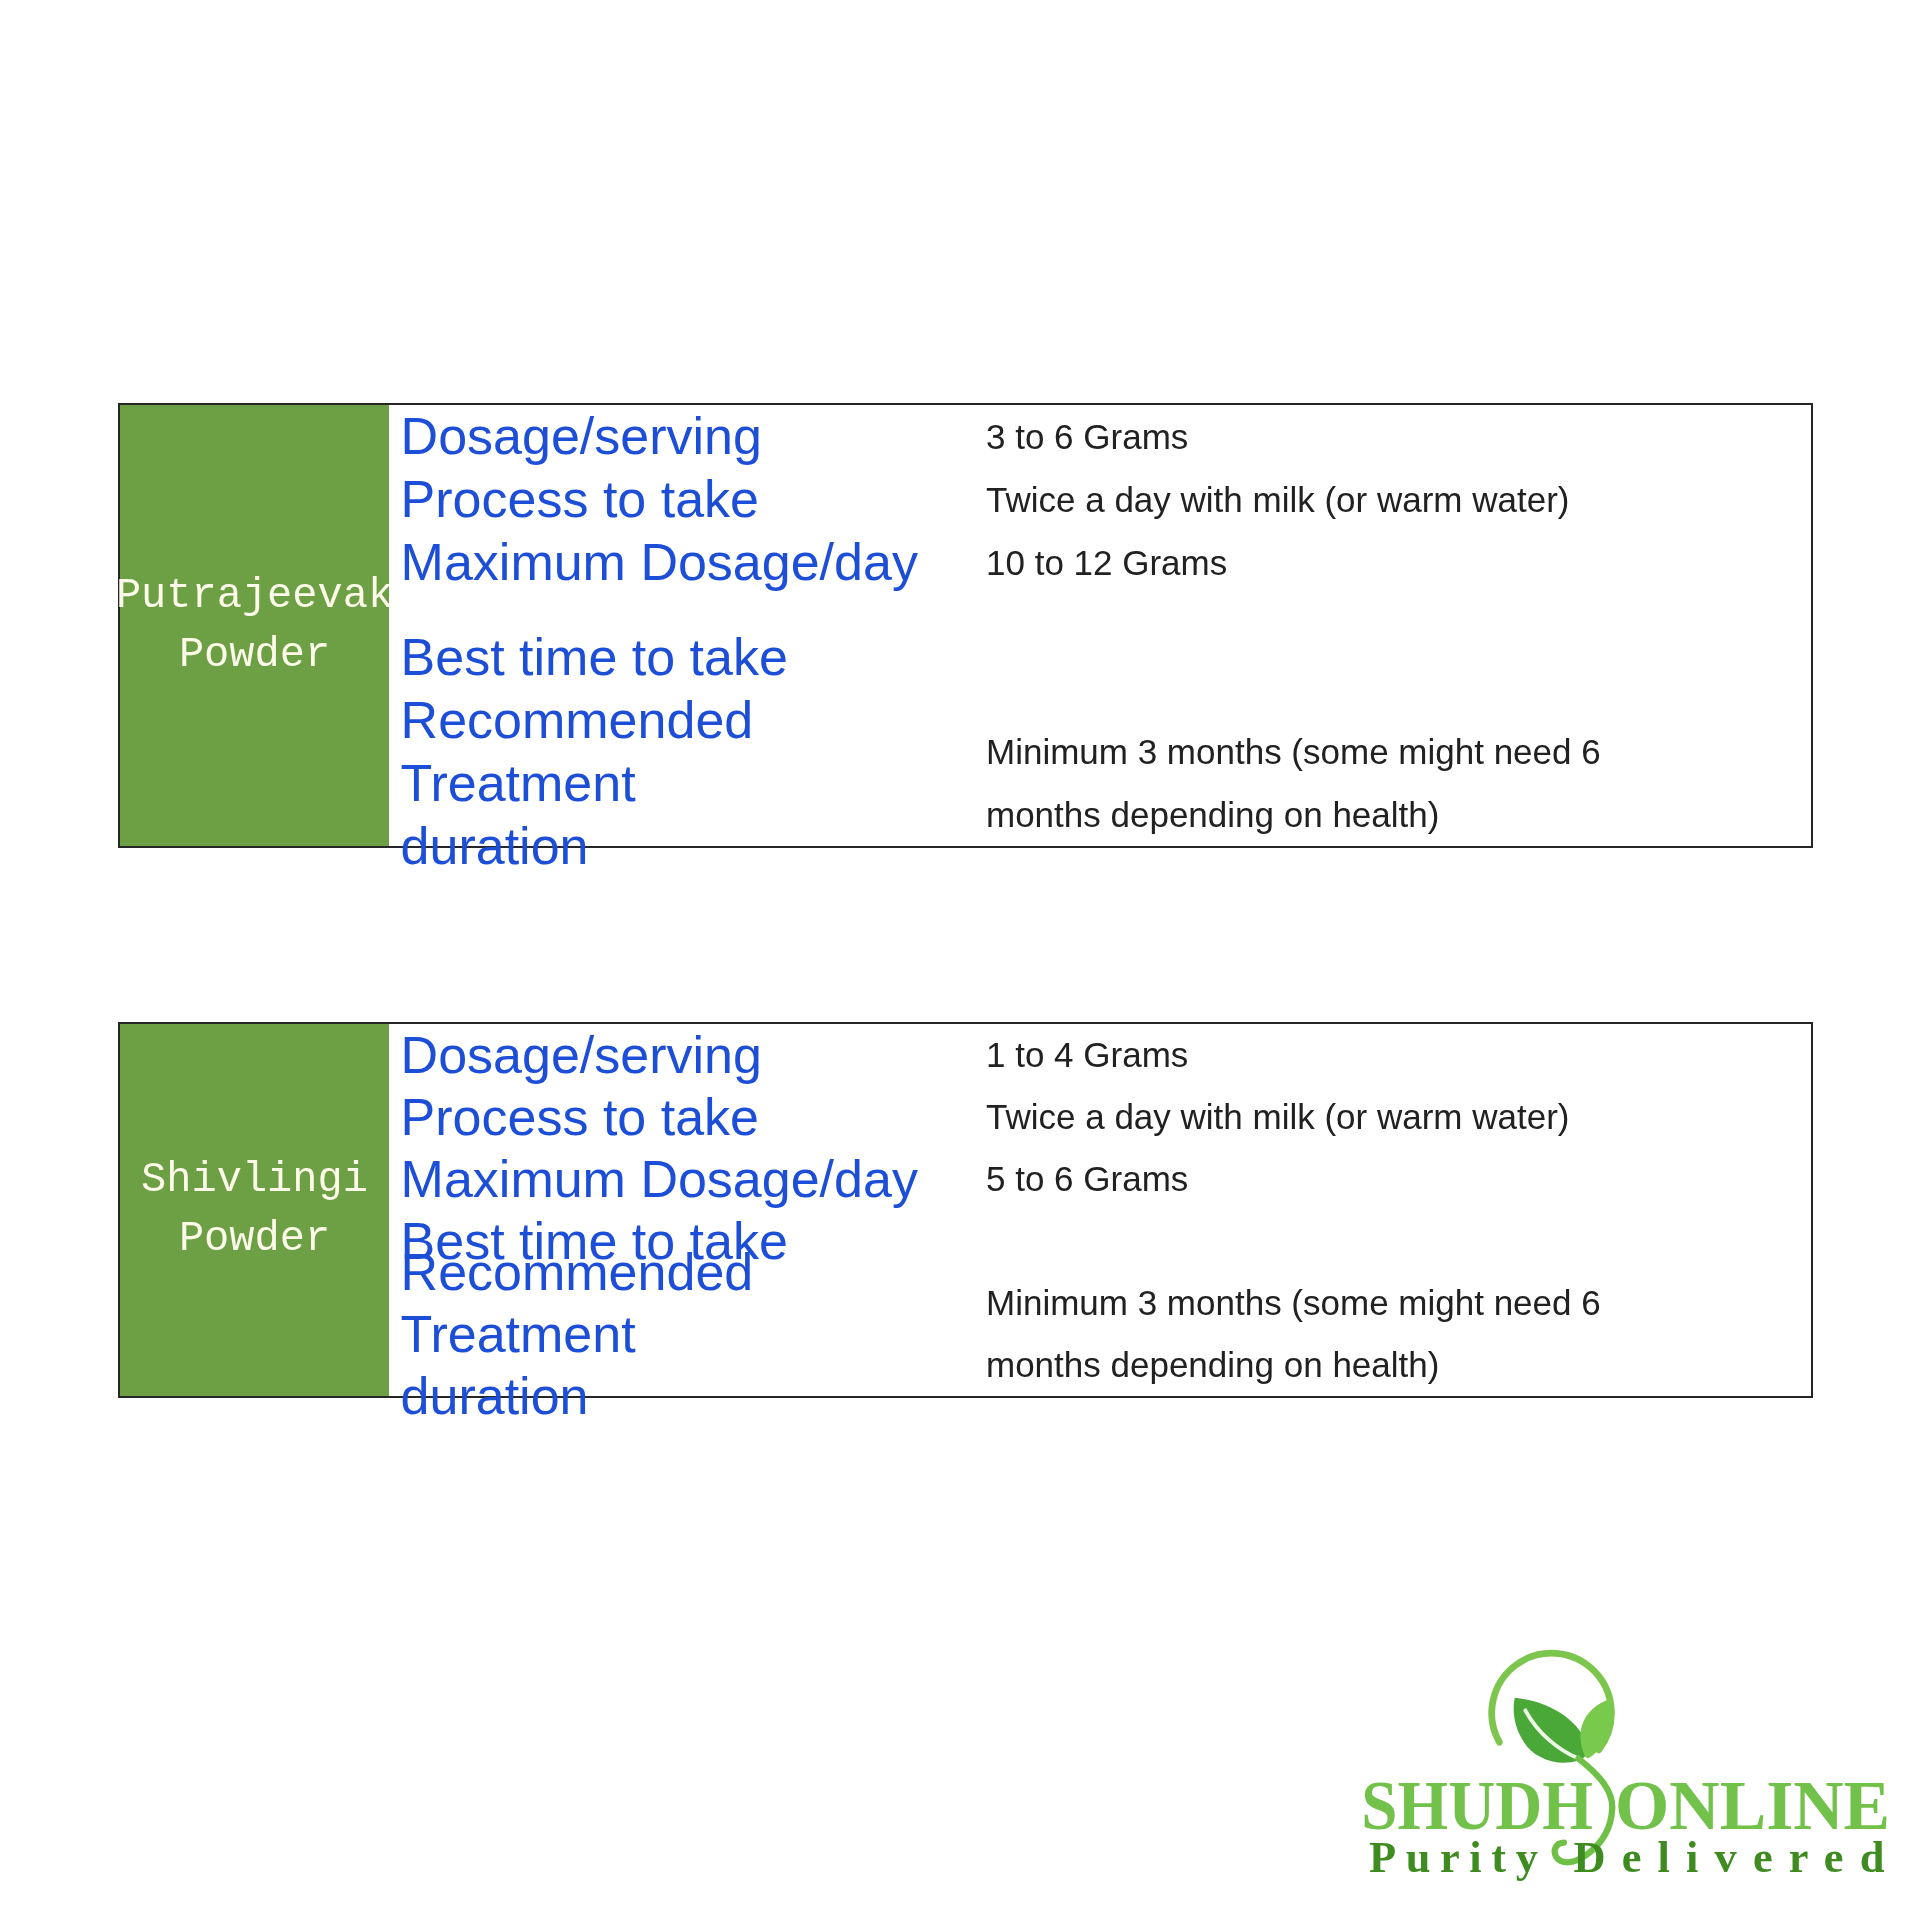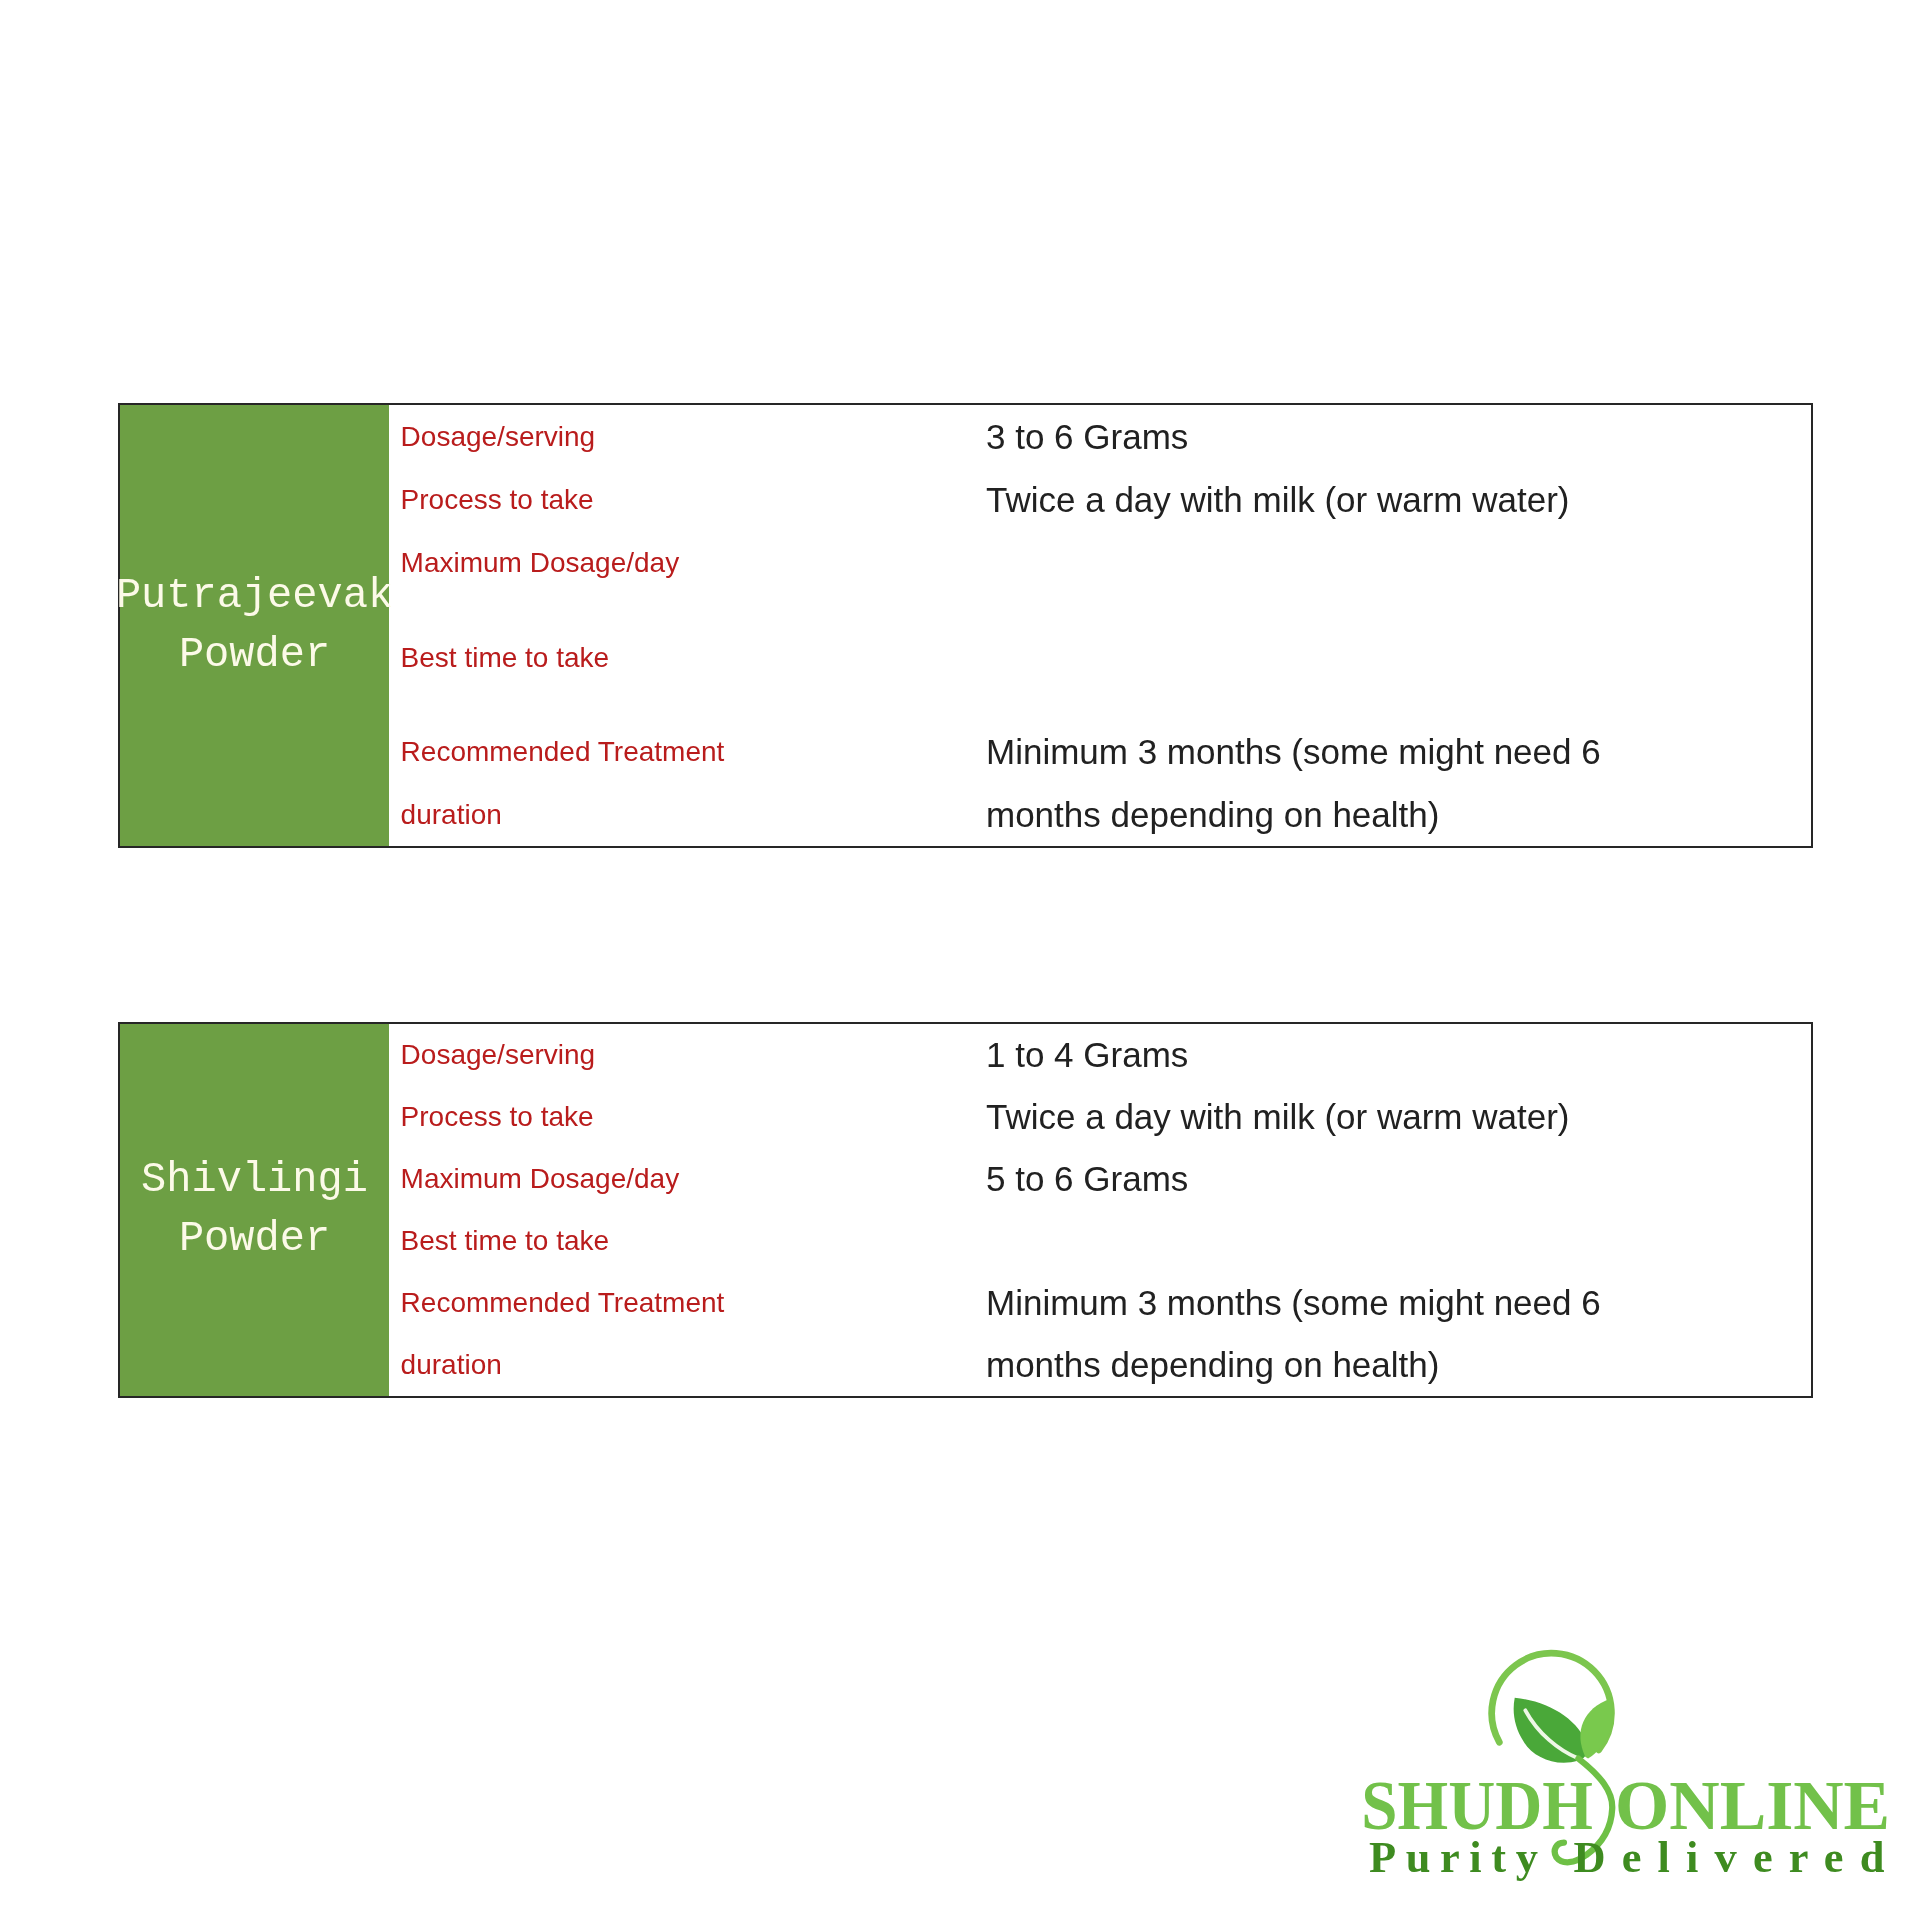--- a/index.html
+++ b/index.html
@@ -46,23 +46,23 @@
     flex-direction: column;
   }
   .row { display: flex; align-items: center; }
   .row.h1 { height: var(--lh); }
   .row.h2 { height: calc(var(--lh) * 2); }
   .label-cell {
     width: 597px;
     flex-shrink: 0;
     box-sizing: border-box;
     padding-left: 11.6px;
-    font-size: 28px;
+    font-size: 52px;
     line-height: var(--lh);
-    color: #b91c1c;
+    color: #1d4ed8;
     white-space: pre-line;
   }
   .value-cell {
     flex: 1;
     box-sizing: border-box;
     padding-right: 1px;
     font-size: 35px;
     line-height: var(--lh);
     color: #212121;
     white-space: pre-line;
@@ -100,20 +100,21 @@
       <div class="row h1">
         <div class="label-cell">Dosage/serving</div>
         <div class="value-cell">3 to 6 Grams</div>
       </div>
       <div class="row h1">
         <div class="label-cell">Process to take</div>
         <div class="value-cell">Twice a day with milk (or warm water)</div>
       </div>
       <div class="row h1">
         <div class="label-cell">Maximum Dosage/day</div>
+        <div class="value-cell">10 to 12 Grams</div>
       </div>
       <div class="row h2">
         <div class="label-cell">Best time to take</div>
       </div>
       <div class="row h2">
         <div class="label-cell">Recommended Treatment
 duration</div>
         <div class="value-cell">Minimum 3 months (some might need 6
 months depending on health)</div>
       </div>

